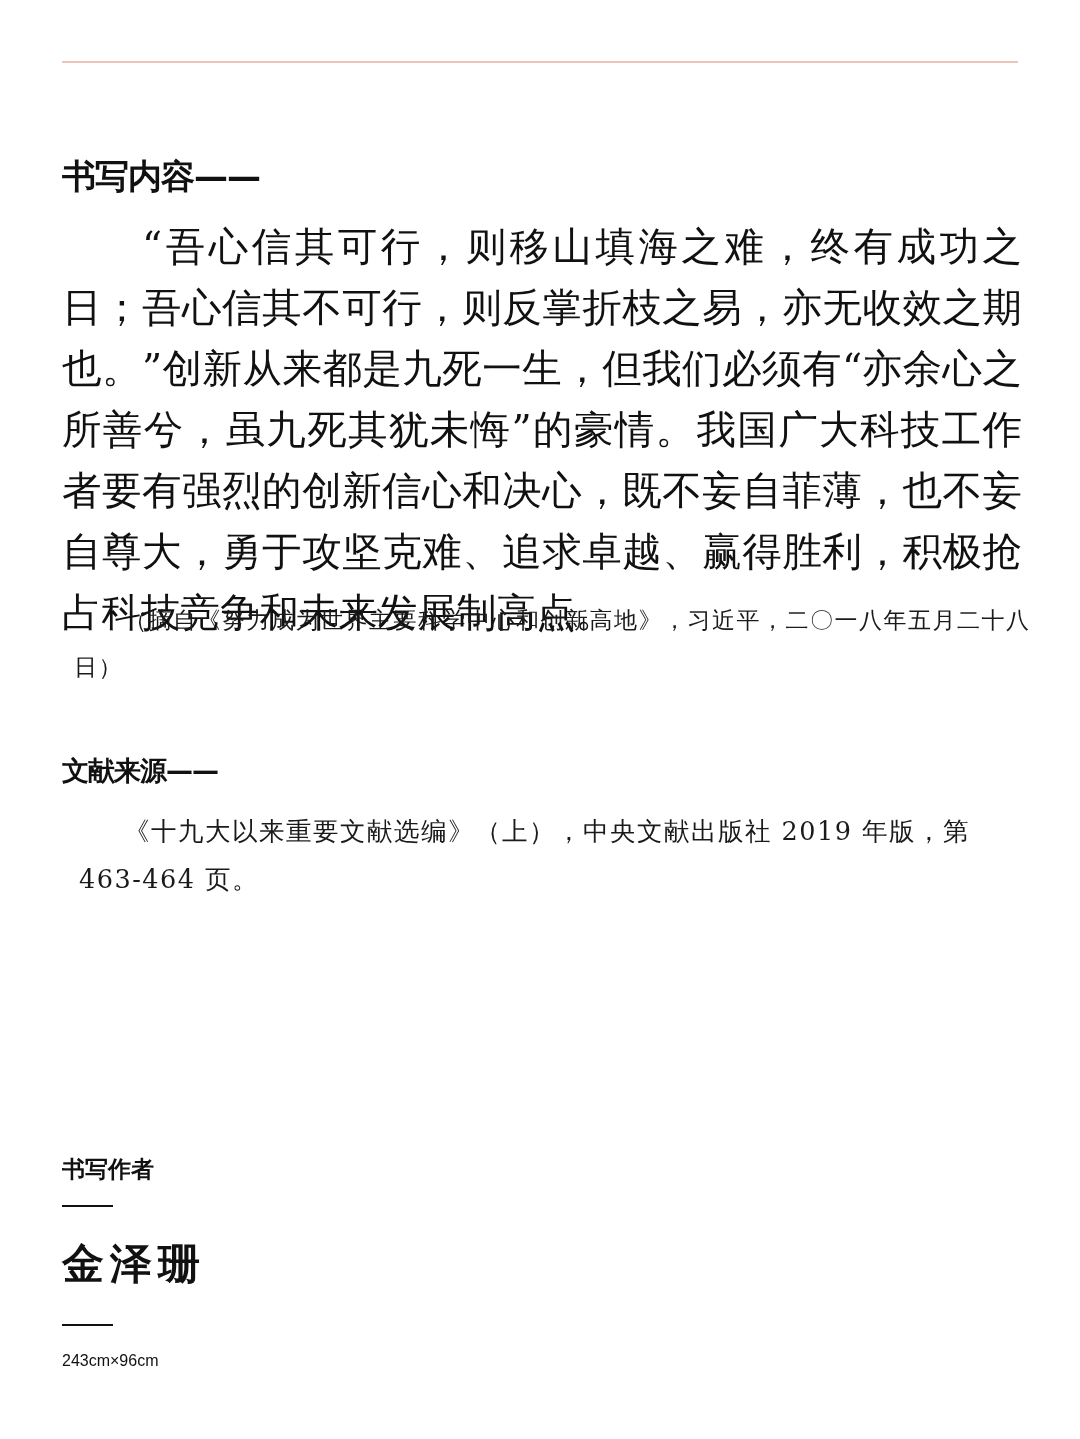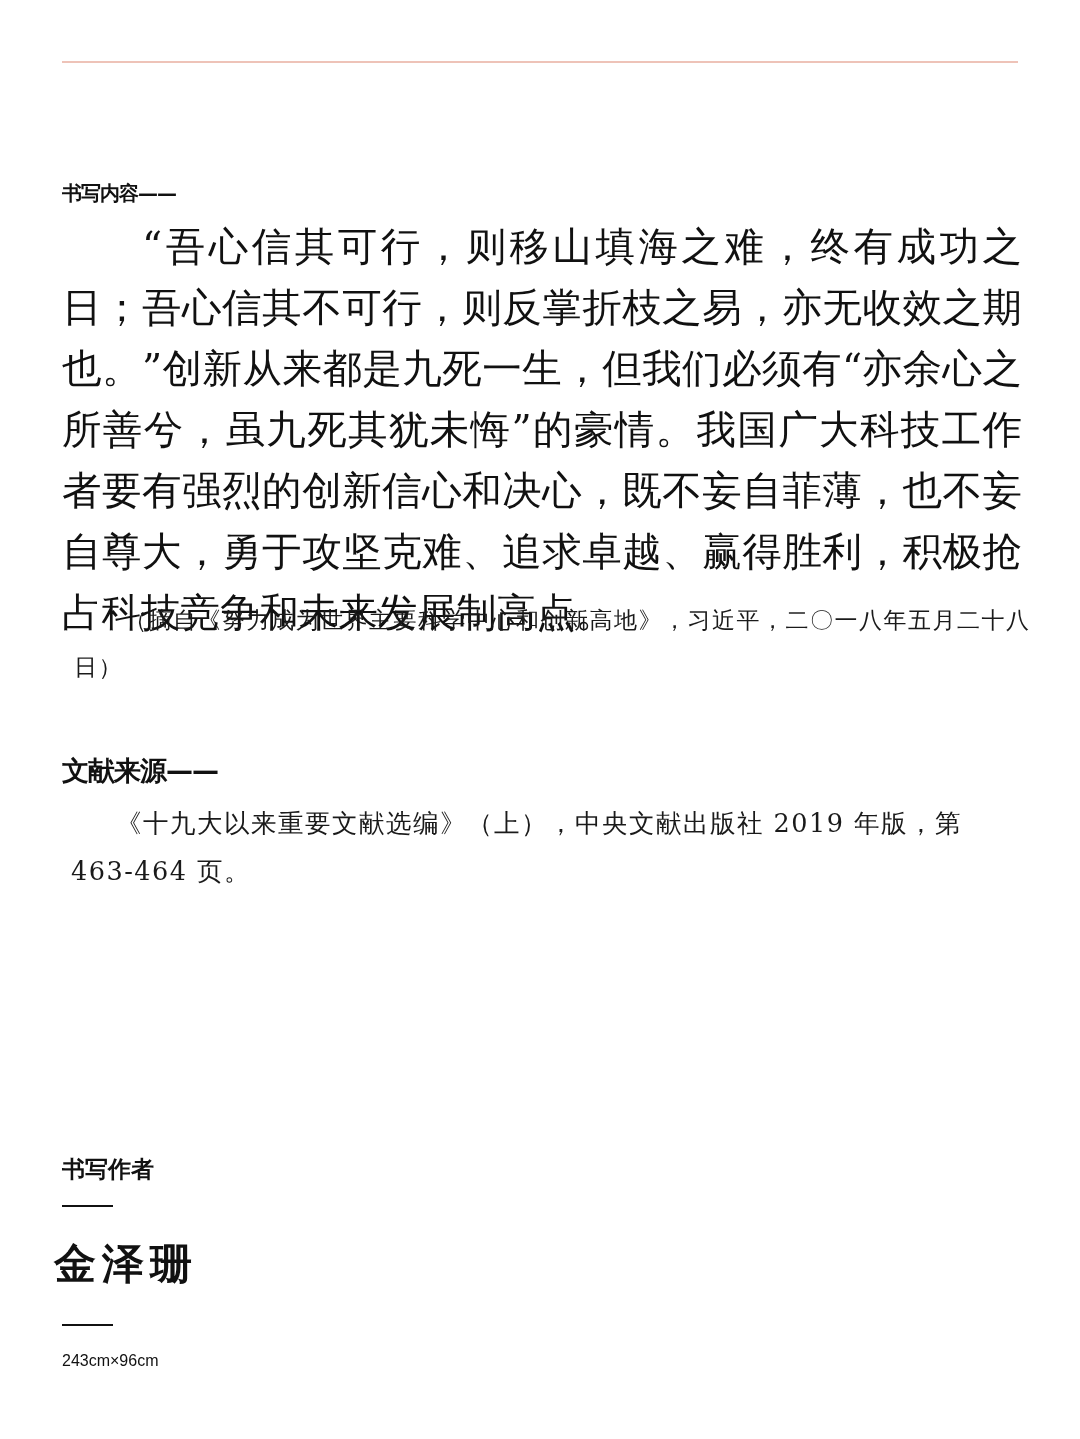--- a/index.html
+++ b/index.html
@@ -25,22 +25,22 @@
     .section-label {
       position: absolute;
       left: 62px;
       font-family: "DejaVu Sans", "Liberation Sans", sans-serif;
       font-weight: bold;
       color: #111111;
       white-space: nowrap;
       letter-spacing: -1px;
     }
     .label-content {
-      top: 180px;
-      font-size: 20px;
+      top: 154px;
+      font-size: 34px;
     }
     .label-source {
       top: 753px;
       font-size: 27px;
     }
     .body-text {
       position: absolute;
       left: 62px;
       width: 960px;
       top: 216px;
@@ -69,21 +69,21 @@
       position: absolute;
       left: 62px;
       width: 960px;
       top: 790px;
       font-family: "DejaVu Serif", "Liberation Serif", serif;
       font-size: 25.5px;
       line-height: 48px;
       text-indent: 45px;
       letter-spacing: 1.5px;
       color: #1a1a1a;
-      margin: 9px;
+      margin: 17px;
     }
     .author-label {
       position: absolute;
       left: 62px;
       top: 1154px;
       font-family: Liberation Sans, sans-serif;
       font-size: 23px;
       font-weight: bold;
       color: #111111;
     }
@@ -91,21 +91,21 @@
       position: absolute;
       left: 62px;
       width: 51px;
       height: 2px;
       background: #111111;
     }
     .rule-1 { top: 1205px; }
     .rule-2 { top: 1324px; }
     .author-name {
       position: absolute;
-      left: 54px;
+      left: 62px;
       top: 1236px;
       font-family: "DejaVu Serif", "Liberation Serif", serif;
       font-size: 42px;
       font-weight: bold;
       letter-spacing: 6px;
       color: #111111;
     }
     .dimensions {
       position: absolute;
       left: 62px;

